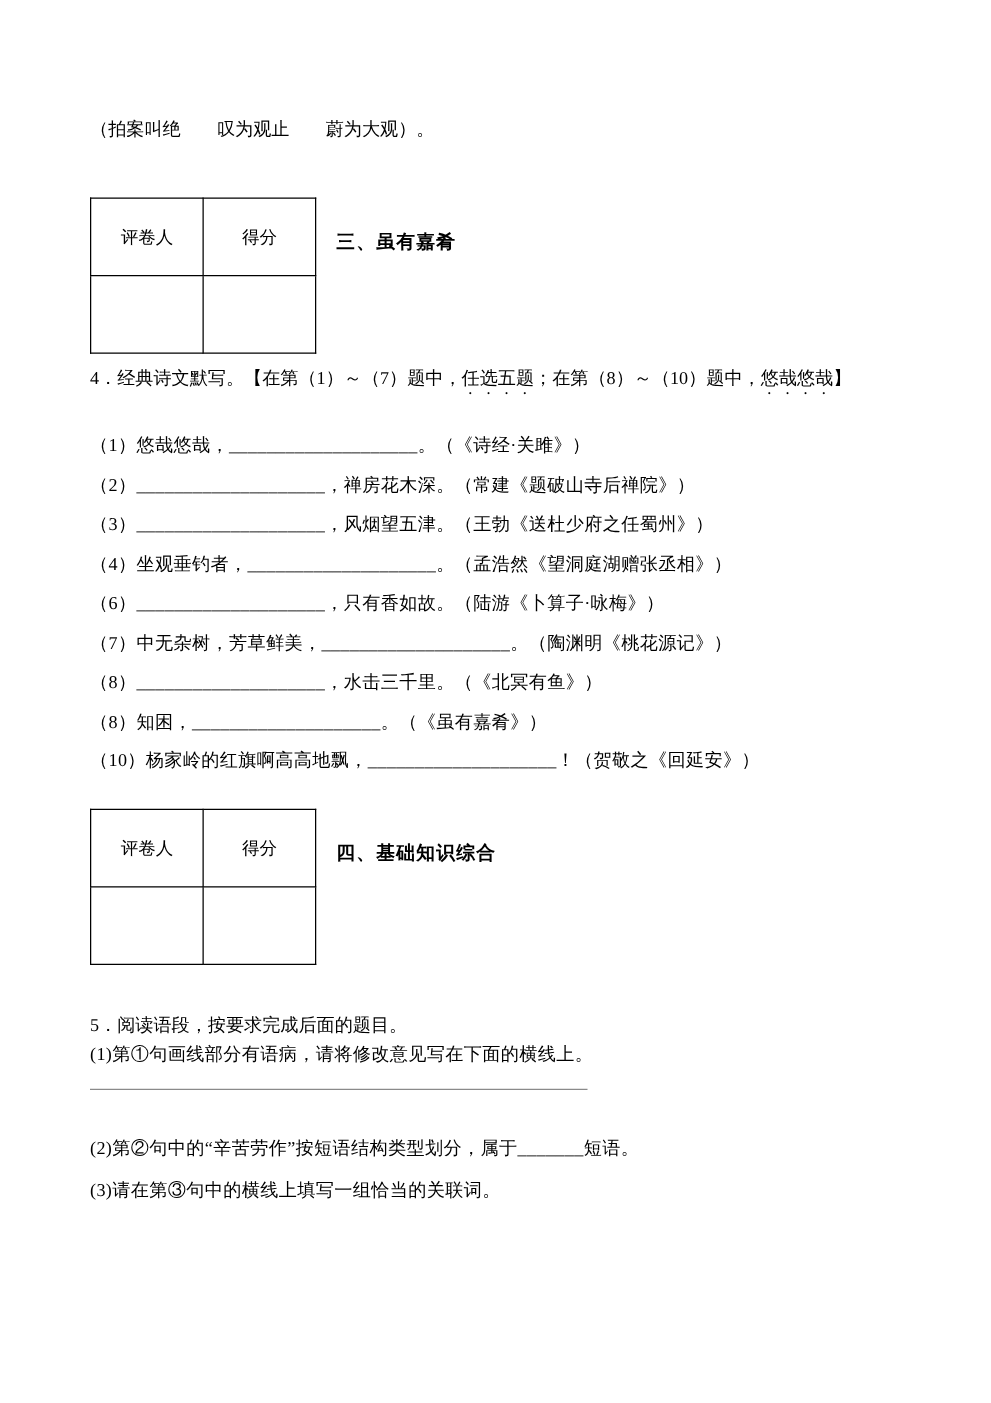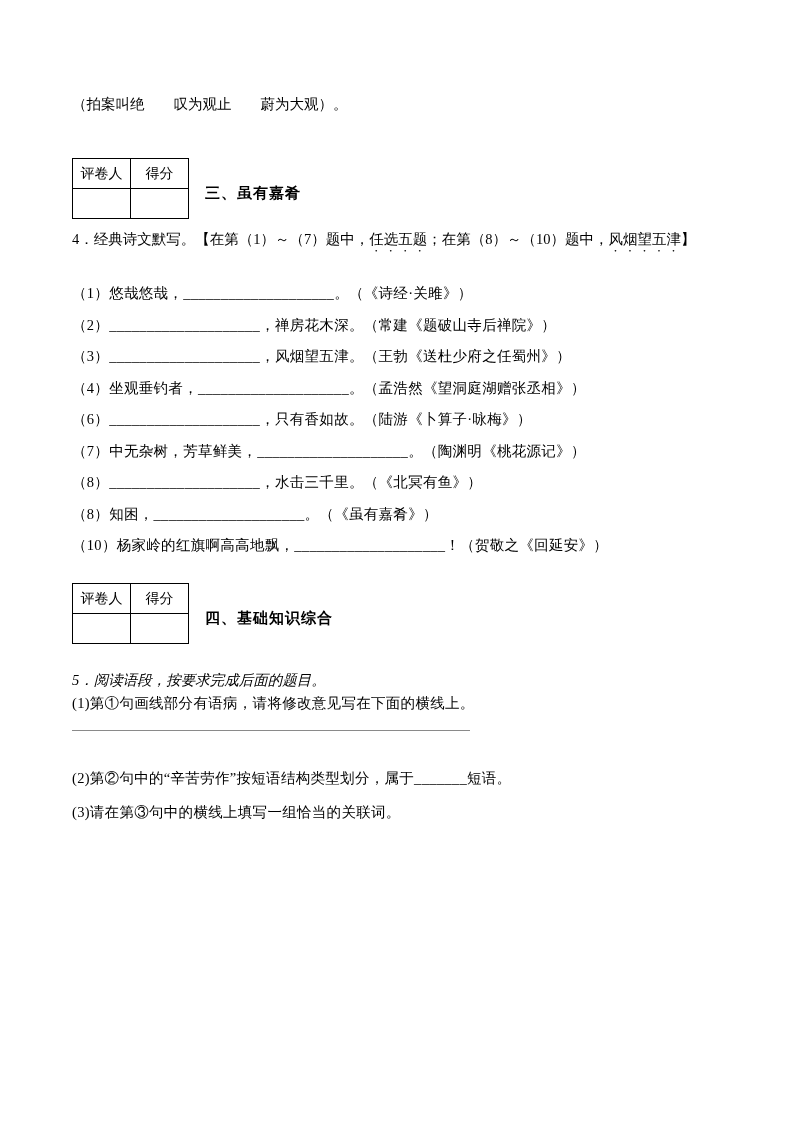--- a/index.html
+++ b/index.html
@@ -21,41 +21,41 @@
   .gb1 { margin-top: 44px; }
   .gb2 { margin-top: 28px; }
   .grader-table { border-collapse: collapse; }
   .grader-table td {
     border: 1px solid #000;
     width: 57px;
     height: 29px;
     text-align: center;
     vertical-align: middle;
     font-size: 14px;
-    padding: 0;
+    padding: 16px;
   }
   .section-title {
     font-weight: bold;
     font-size: 15px;
     margin-left: 16px;
     margin-top: 26px;
     letter-spacing: 1px;
   }
 
   .q-stem { margin-top: 10px; margin-bottom: 28px; line-height: 20px; }
   .em-dot {
     -webkit-text-emphasis: dot;
     -webkit-text-emphasis-position: under right;
     text-emphasis: dot;
     text-emphasis-position: under right;
   }
 
   .poem-item { line-height: 20px; margin-bottom: 11.5px; letter-spacing: 0.3px; }
 
-  .q5-stem { margin-top: 26px; line-height: 20px; font-style: italic; }
+  .q5-stem { margin-top: 39px; line-height: 20px; }
 
   .para {
     margin-top: 6px;
     line-height: 33px;
     text-align: justify;
     text-indent: 2em;
     letter-spacing: 0.8px;
   }
   .uline {
     text-decoration: underline;
@@ -91,21 +91,21 @@
       </tr>
       <tr>
         <td></td>
         <td></td>
       </tr>
     </tbody>
       </table>
     <div class="section-title">三、虽有嘉肴</div>
   </div>
 
-  <div class="q-stem"><span>4．经典诗文默写。【在第（1）～（7）题中，</span><span class="em-dot">任选五题</span><span>；在第（8）～（10）题中，</span><span class="em-dot">风烟望五津</span><span>】</span></div>
+  <div class="q-stem"><span>4．经典诗文默写。【在第（1）～（7）题中，</span><span class="em-dot">任选五题</span><span>；在第（8）～（10）题中，</span><span class="em-dot">悠哉悠哉</span><span>】</span></div>
 
   <div class="poem-list">
     <div class="poem-item">（1）悠哉悠哉，____________________。（《诗经·关雎》）</div>
     <div class="poem-item">（2）____________________，禅房花木深。（常建《题破山寺后禅院》）</div>
     <div class="poem-item">（3）____________________，风烟望五津。（王勃《送杜少府之任蜀州》）</div>
     <div class="poem-item">（4）坐观垂钓者，____________________。（孟浩然《望洞庭湖赠张丞相》）</div>
     <div class="poem-item">（6）____________________，只有香如故。（陆游《卜算子·咏梅》）</div>
     <div class="poem-item">（7）中无杂树，芳草鲜美，____________________。（陶渊明《桃花源记》）</div>
     <div class="poem-item">（8）____________________，水击三千里。（《北冥有鱼》）</div>
     <div class="poem-item">（8）知困，____________________。（《虽有嘉肴》）</div>

